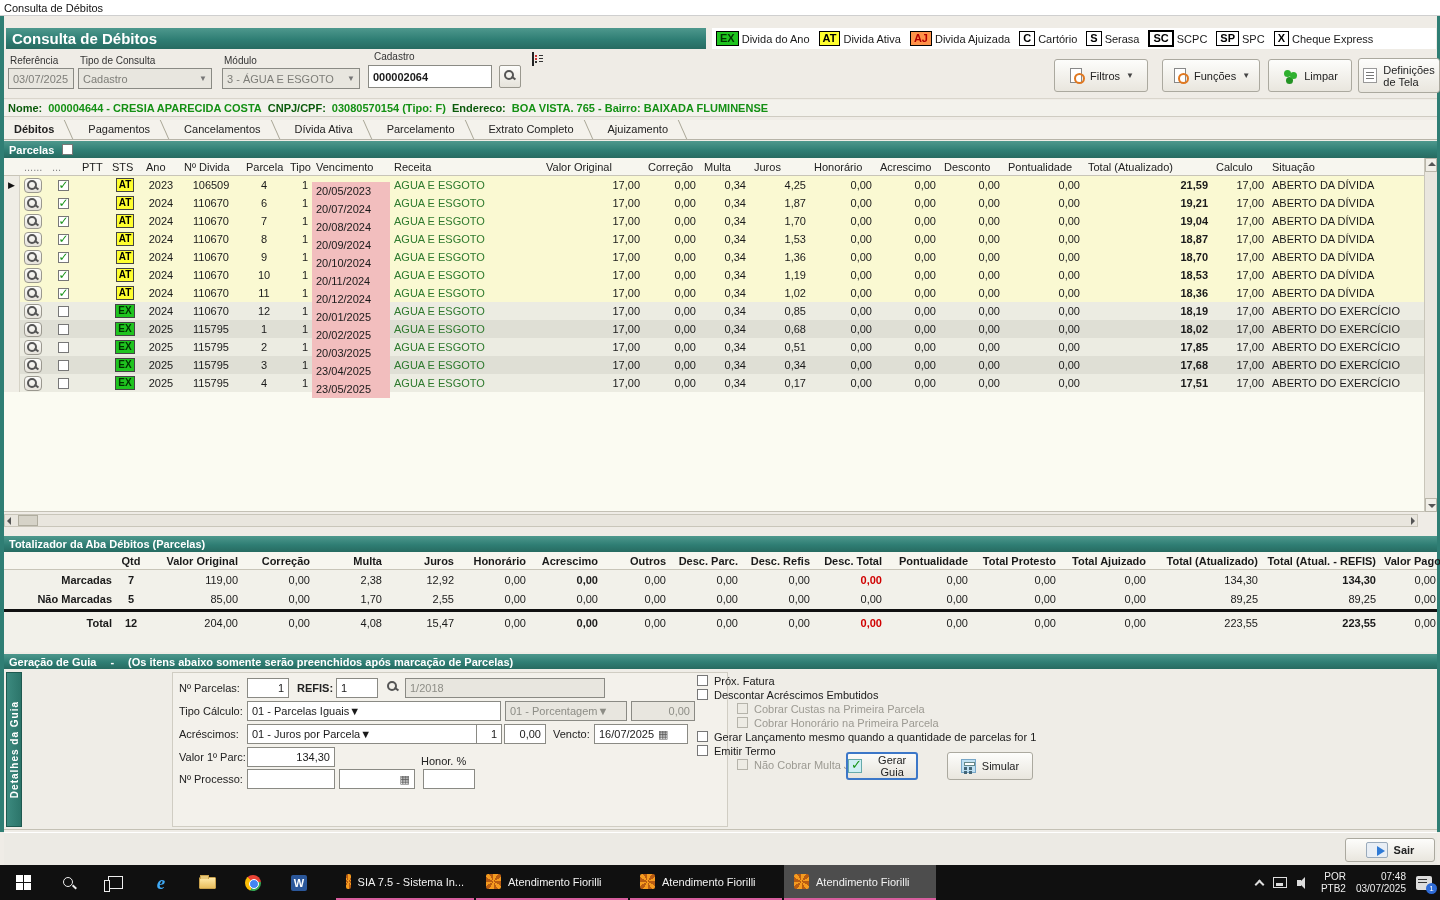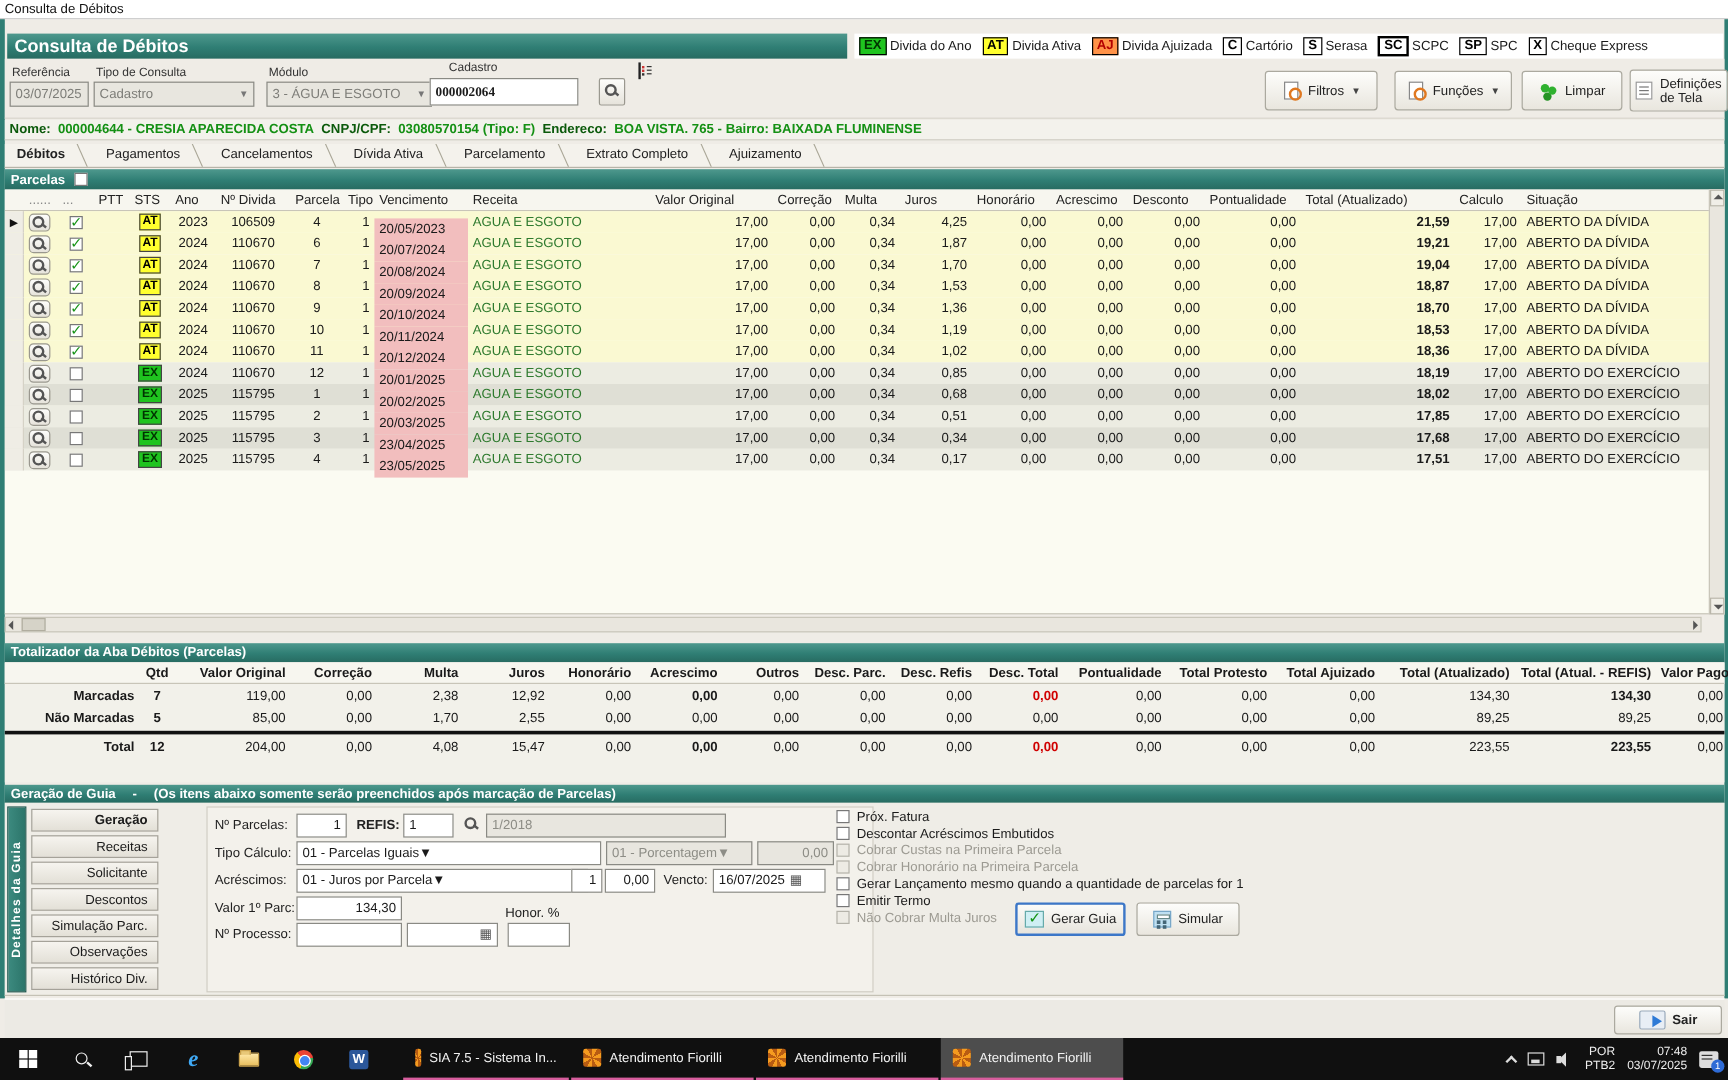--- a/index.html
+++ b/index.html
@@ -124,23 +124,23 @@
               display:flex; align-items:center; justify-content:flex-end; padding-right:8px; font-size:11px; }
   .side-btn.active { font-weight:bold; }
   #ger-form { left:136px; top:672px; width:556px; height:155px; background:#F3F1EB; border:1px solid #d0cdc3;margin-left:36px; }
   .gl { position:absolute; color:#222; }
   .gf { position:absolute; border:1px solid #8a8a84; background:#fff; padding:1px 4px; display:flex; align-items:center; font-size:11px; }
   .gf.num { justify-content:flex-end; }
   .gf.dis { background:#E8E6DF; color:#8d8d86; }
   .cal-ico { margin-left:4px; color:#555; font-size:11px; line-height:10px; }
   #ger-checks { left:697px; top:674px; width:480px; display:flex; flex-direction:column; gap:1px; }
   .chk-row { display:flex; align-items:center; gap:6px; height:13px; }
-  .chk-row.disabled { color:#9c9a92; }
+  .chk-row.disabled { color:#9c9a92;margin-left:40px; }
   .chk-row.disabled .cbx { border-color:#b5b3aa; background:#EDEBE4; }
-  #gerar-guia-btn { left:846px; top:752px; width:92px; height:28px; border:2px solid #3C77C8; background:linear-gradient(180deg,#FBFBF9,#E7E4DC); border-radius:3px;text-align:center; }
+  #gerar-guia-btn { left:846px; top:752px; width:72px; height:28px; border:2px solid #3C77C8; background:linear-gradient(180deg,#FBFBF9,#E7E4DC); border-radius:3px;text-align:center; }
   #simular-btn { left:947px; top:752px; width:86px; height:28px; }
   .ico-checkbox { position:relative; width:16px; height:14px; background:#CFEFF4; border:1px solid #6aa; }
   .ico-checkbox::after { content:'\2713'; position:absolute; left:2px; top:-3px; color:#169416; font-weight:bold; font-size:13px; }
   .ico-calc { width:15px; height:14px; background:#BFE0F2; border:1px solid #78A7C8; position:relative; }
   .ico-calc::before { content:''; position:absolute; left:2px; top:2px; width:9px; height:2px; background:#fff; border:1px solid #688; }
   .ico-calc::after { content:''; position:absolute; left:2px; top:7px; width:3px; height:3px; background:#467; box-shadow:5px 0 0 #467, 0 4px 0 #467, 5px 4px 0 #467; }
 
   
   #bottom-strip { left:4px; top:832px; width:1433px; height:33px; background:#ECEAE4; border-top:1px solid #fff; }
   #sair-btn { left:1345px; top:838px; width:90px; height:24px; }
@@ -241,21 +241,21 @@
     <div class="fld disabled" style="left:74px;top:19px;width:134px;height:21px;">
       <span>Cadastro</span>
         <span class="carr">▼</span>
     </div>
     <span class="fld-label" style="left:220px;top:6px;">Módulo</span>
     <div class="fld disabled" style="left:218px;top:19px;width:138px;height:21px;">
       <span>3 - ÁGUA E ESGOTO</span>
         <span class="carr">▼</span>
     </div>
     <span class="fld-label" style="left:370px;top:2px;">Cadastro</span>
-    <div class="fld" style="left:354px;top:16px;width:124px;height:23px;font-weight:bold;font-family:Liberation Serif, serif;">
+    <div class="fld" style="left:364px;top:16px;width:124px;height:23px;font-weight:bold;">
       <span>000002064</span>
     </div>
     <div class="mag-btn" style="left:495px;top:16px;height:23px;"><span class="mag-glass" style="margin:3px 0 0 2px;"></span></div>
     <span class="ico-list abs" style="left:528px;top:4px;"></span>
 
     <div class="btn" style="left:1050px;top:10px;width:94px;height:33px;">
       <span class="ico-docsearch"></span>
       <span>Filtros</span>
       <span style="font-size:8px;color:#444;">▼</span>
     </div>
@@ -789,29 +789,20 @@
 
   <div id="ger-bar" class="abs tealbar">
     <span>Geração de Guia</span>
     <span>-</span>
     <span>(Os itens abaixo somente serão preenchidos após marcação de Parcelas)</span>
   </div>
   <div id="ger-body" class="abs"></div>
   <div id="ger-strip" class="abs">
       <span>Detalhes da Guia</span>
     </div>
-  <div id="ger-sidebar" class="abs">
-      <div class="side-btn active">Geração</div>
-      <div class="side-btn">Receitas</div>
-      <div class="side-btn">Solicitante</div>
-      <div class="side-btn">Descontos</div>
-      <div class="side-btn">Simulação Parc.</div>
-      <div class="side-btn">Observações</div>
-      <div class="side-btn">Histórico Div.</div>
-    </div>
 
   <div id="ger-form" class="abs">
     <span class="gl" style="left:6px;top:9px;">Nº Parcelas:</span>
     <div class="gf num" style="left:74px;top:5px;width:42px;height:20px;">
         <span>1</span>
       </div>
     <span class="gl" style="left:124px;top:9px;font-weight:bold;">REFIS:</span>
     <div class="gf" style="left:163px;top:5px;width:42px;height:20px;">
         <span>1</span>
       </div>

